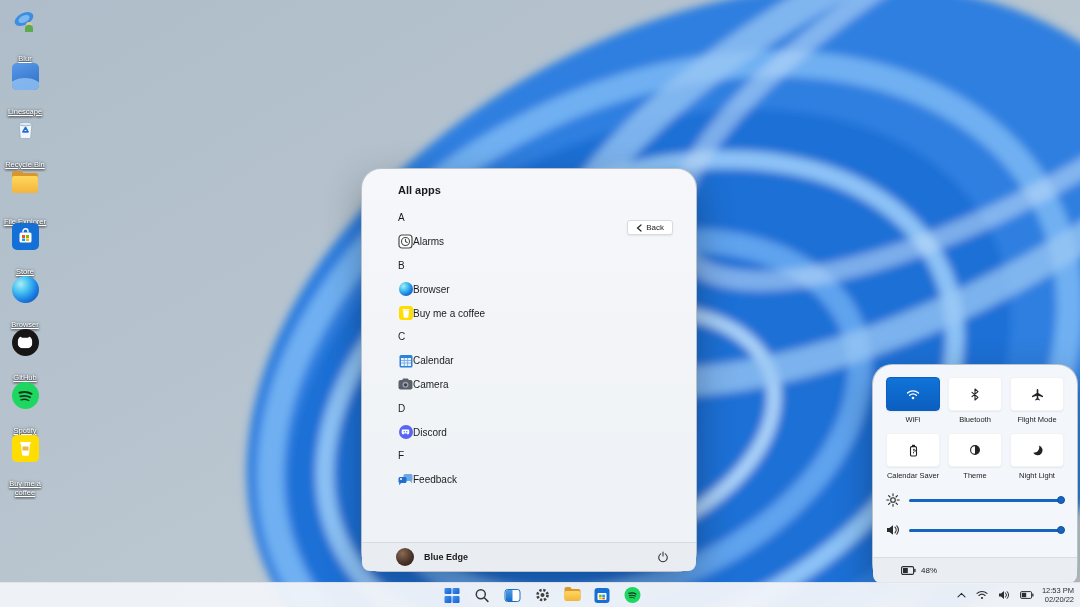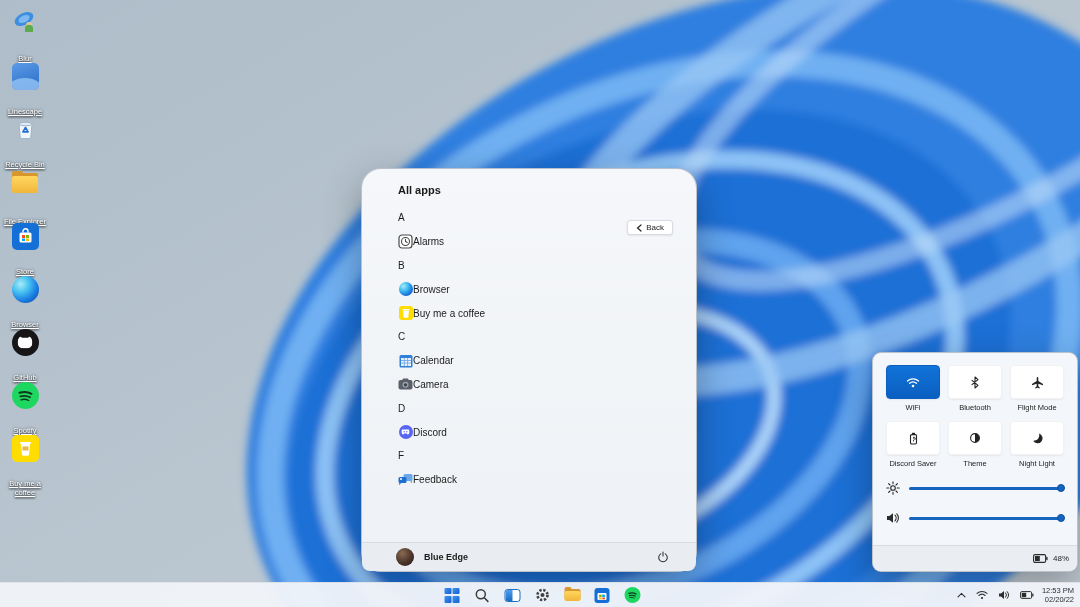--- a/index.html
+++ b/index.html
@@ -57,38 +57,38 @@
     background:radial-gradient(circle at 35% 30%, #8a6a52 0%, #4a342a 55%, #241a16 100%); }
   .sm-user { font-size:9px; font-weight:600; color:#1c1c1c; }
   .sm-power { margin-left:auto; width:18px; height:18px; display:flex; align-items:center; justify-content:center; cursor:pointer; }
 
   .ic-coffee-s { width:14px; height:14px; border-radius:3px; background:#ffdd00; display:flex; align-items:center; justify-content:center; }
   .ic-cortana { width:13px; height:13px; border-radius:50%; border:2.4px solid #1e93e8; background:#fff; }
   .ic-discord { width:14px; height:14px; border-radius:50%; background:#5865f2; display:flex; align-items:center; justify-content:center; }
   .ic-edge-s { width:14px; height:14px; }
 
   
-  .qs { position:absolute; left:872px; top:352px; width:206px; height:220px;
-    background:#f3f6fa; border:1px solid rgba(130,142,158,.5); border-radius:9px;
+  .qs { position:absolute; left:872px; top:364px; width:206px; height:220px;
+    background:#f3f6fa; border:1px solid rgba(130,142,158,.5); border-radius:20px;
     box-shadow:0 14px 38px rgba(0,0,0,.3); padding:12px 13px 0; }
   .qs-grid { display:grid; grid-template-columns:repeat(3,1fr); column-gap:8px; row-gap:9px; }
   .qs-cell { text-align:center; }
   .qs-tile { width:100%; height:34px; background:#fff; border:1px solid rgba(0,0,0,.05); border-radius:4px;
     display:flex; align-items:center; justify-content:center; cursor:pointer;
     box-shadow:0 1px 2px rgba(0,0,0,.06); color:#222; }
   .qs-tile.active { background:linear-gradient(180deg,#1173d8,#0b5fc0); border-color:#0b5fc0; color:#fff; }
   .qs-tile-label { margin-top:4px; font-size:7.5px; color:#1c1c1c; }
   .qs-sliders { margin-top:13px; display:flex; flex-direction:column; gap:17px; }
   .qs-slider { display:flex; align-items:center; gap:9px; }
   .qs-track { position:relative; flex:1; height:3px; border-radius:2px; background:#1565c0; cursor:pointer; }
   .qs-thumb { position:absolute; right:-1px; top:50%; transform:translateY(-50%);
     width:8px; height:8px; border-radius:50%; background:#1565c0; border:1px solid #0d4f9b; }
   .qs-footer { position:absolute; left:0; right:0; bottom:0; height:26px;
     background:#eaeef3; border-top:1px solid rgba(0,0,0,.07); border-radius:0 0 8px 8px;
-    display:flex; align-items:center; padding:0 8px; gap:5px;justify-content:flex-end; }
+    display:flex; align-items:center; padding:0 28px; gap:5px; }
   .qs-batt-label { font-size:8px; color:#1c1c1c; }
 
   
   .taskbar { position:absolute; left:0; right:0; bottom:0; height:25px;
     background:rgba(240,244,249,.96); border-top:1px solid rgba(0,0,0,.06);
     display:flex; align-items:center; }
   .tb-center { position:absolute; left:calc(50% + 2px); top:0; height:100%; transform:translateX(-50%);
     display:flex; align-items:center; gap:9px; }
   .tb-ic { width:21px; height:21px; border-radius:4px; display:flex; align-items:center; justify-content:center; cursor:pointer; }
   .win-logo { width:15px; height:15px; display:grid; grid-template-columns:1fr 1fr; grid-template-rows:1fr 1fr; gap:1.4px; }
@@ -377,21 +377,21 @@
       <div class="qs-tile-label">Flight Mode</div>
     </div>
     <div class="qs-cell">
       <div class="qs-tile">
         <svg width="9" height="13" viewBox="0 0 9 13">
           <rect x="3" y="0.8" width="3" height="1.6" fill="currentColor"></rect>
           <rect x="1.5" y="2.6" width="6" height="9.4" rx="1.2" fill="none" stroke="currentColor" stroke-width="1.1"></rect>
           <path d="M4.5 5.2c1.5 0 2 1 1.9 2-.9.1-2 .1-1.9-2zM4.5 9.4V7.8" stroke="currentColor" stroke-width=".9" fill="none"></path>
         </svg>
       </div>
-      <div class="qs-tile-label">Discord Saver</div>
+      <div class="qs-tile-label">Calendar Saver</div>
     </div>
     <div class="qs-cell">
       <div class="qs-tile">
         <svg width="12" height="12" viewBox="0 0 12 12">
           <circle cx="6" cy="6" r="4.4" fill="none" stroke="currentColor" stroke-width="1.1"></circle>
           <path d="M6 1.6a4.4 4.4 0 0 1 0 8.8z" fill="currentColor"></path>
         </svg>
       </div>
       <div class="qs-tile-label">Theme</div>
     </div>

